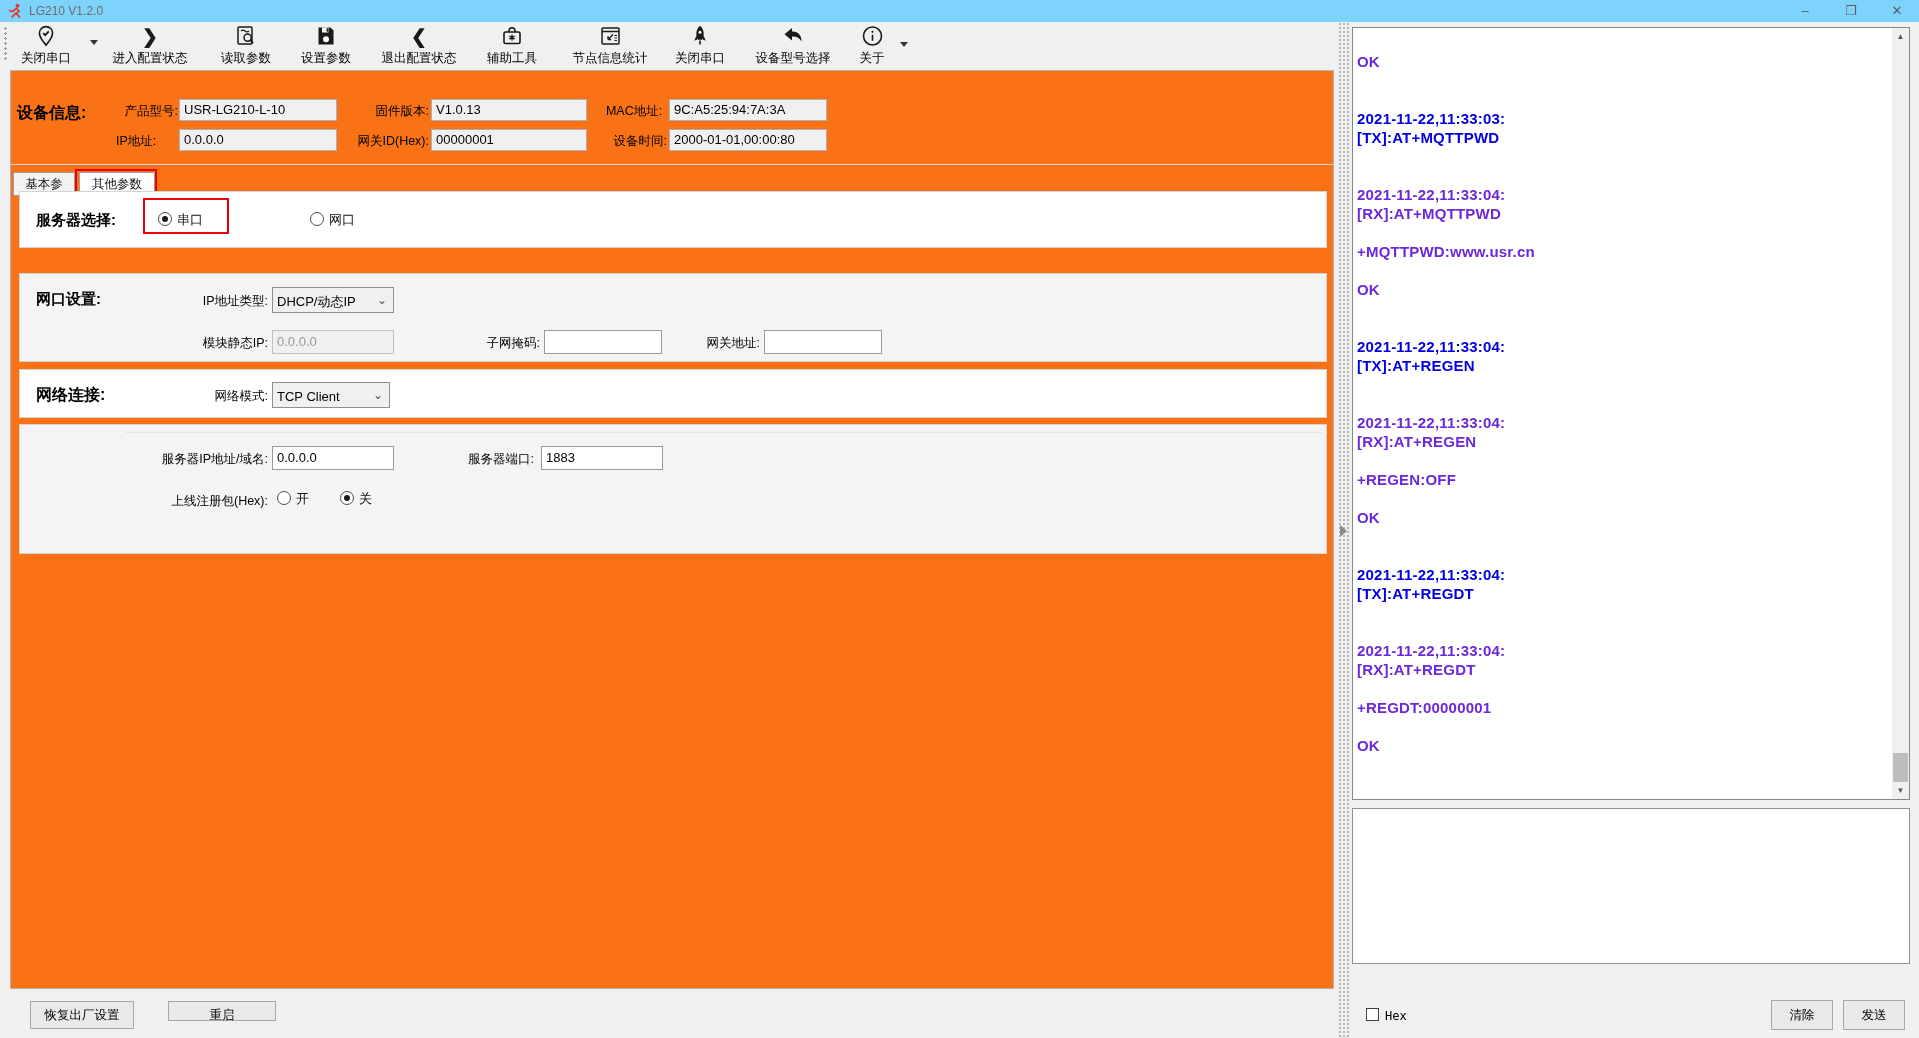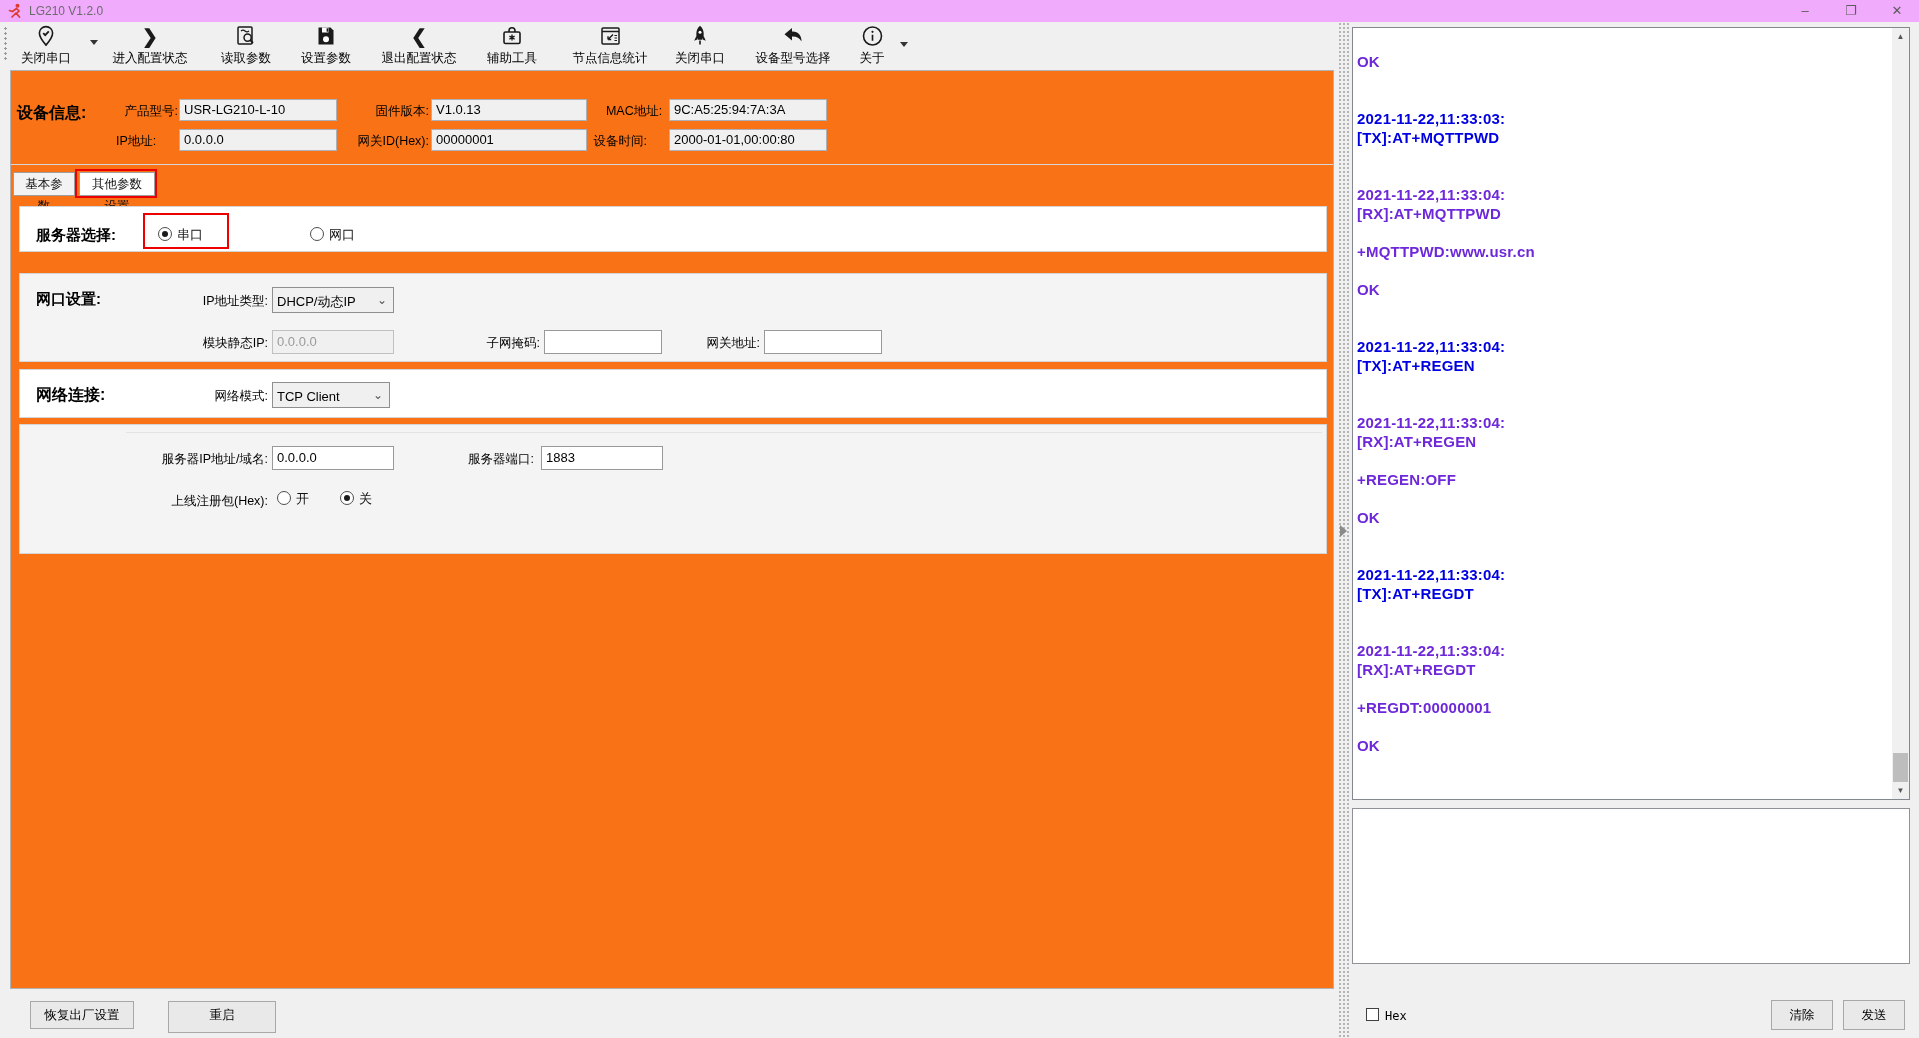--- a/index.html
+++ b/index.html
@@ -1,21 +1,21 @@
 <!DOCTYPE html>
 <html><head>
 <meta charset="utf-8">
 <style>
   * { margin:0; padding:0; box-sizing:border-box; }
   html,body { width:1919px; height:1038px; overflow:hidden; }
   body { font-family:"Liberation Sans", sans-serif; background:#f0f0f0; color:#111; }
   #app { position:absolute; left:0; top:0; width:1919px; height:1038px; }
 
   
-  .titlebar { position:absolute; left:0; top:0; width:1919px; height:22px; background:#f0abfc; }
+  .titlebar { position:absolute; left:0; top:0; width:1919px; height:22px; background:#7dd3fc; }
   .titlebar .app-icon { position:absolute; left:8px; top:3px; width:15px; height:15px; }
   .titlebar .title { position:absolute; left:29px; top:4px; font-size:12px; color:#6b6b6b; }
   .win-btn { position:absolute; top:0; width:46px; height:24px; text-align:center; line-height:22px; color:#5c5c5c; font-size:13px; }
   .win-min { left:1782px; } .win-max { left:1828px; } .win-close { left:1874px; }
 
   
   .toolbar { position:absolute; left:0; top:22px; width:1919px; height:44px; background:#f0f0f0; }
   .toolbar-grip { position:absolute; left:3px; top:4px; width:5px; height:36px;
     background-image:radial-gradient(#9a9a9a 1px, transparent 1.2px); background-size:5px 5px; }
   .tool-item { position:absolute; top:2px; transform:translateX(-50%); text-align:center; }
@@ -221,30 +221,30 @@
 
     <div class="field-label" style="position:absolute; left:590px; top:32px; width:66px; text-align:center;">MAC地址:</div>
     <div class="ro-input" style="left:658px; top:28px; width:158px;">9C:A5:25:94:7A:3A</div>
 
     <div class="field-label" style="position:absolute; left:105px; top:62px; width:62px; text-align:left;">IP地址:</div>
     <div class="ro-input" style="left:168px; top:58px; width:158px;">0.0.0.0</div>
 
     <div class="field-label" style="position:absolute; left:338px; top:62px; width:80px; text-align:right;">网关ID(Hex):</div>
     <div class="ro-input" style="left:420px; top:58px; width:156px;">00000001</div>
 
-    <div class="field-label" style="position:absolute; left:570px; top:62px; width:66px; text-align:right;">设备时间:</div>
+    <div class="field-label" style="position:absolute; left:590px; top:62px; width:66px; text-align:right;">设备时间:</div>
     <div class="ro-input" style="left:658px; top:58px; width:158px;">2000-01-01,00:00:80</div>
 
     <div class="hline" style="left:0; right:0; top:93px;"></div>
 
     <div class="tab" style="left:2px; top:101px; width:62px;">基本参数</div>
     <div class="tab active" style="left:68px; top:101px; width:76px;">其他参数设置</div>
     <div class="red-box" style="left:64px; top:98px; width:82px; height:29px;"></div>
 
-    <div class="sect-box" style="top:135px; height:46px;">
+    <div class="sect-box" style="top:120px; height:57px;">
       <div class="bold-label" style="position:absolute; left:16px; top:19px;">服务器选择:</div>
       <div style="position:absolute; left:138px; top:18px;">
         <span class="radio checked"></span><span class="radio-label">串口</span>
       </div>
       <div style="position:absolute; left:290px; top:18px;">
         <span class="radio"></span><span class="radio-label">网口</span>
       </div>
       <div class="red-box" style="left:123px; top:6px; width:86px; height:36px;"></div>
     </div>
 
@@ -289,21 +289,21 @@
       <div style="position:absolute; left:257px; top:64px;">
         <span class="radio"></span><span class="radio-label">开</span>
       </div>
       <div style="position:absolute; left:320px; top:64px;">
         <span class="radio checked"></span><span class="radio-label">关</span>
       </div>
     </div>
   </div>
 
   <div class="btn" style="left:30px; top:1001px; width:104px; height:28px; line-height:26px;">恢复出厂设置</div>
-  <div class="btn" style="left:168px; top:1001px; width:108px; height:32px; line-height:26px;">重启</div>
+  <div class="btn" style="left:168px; top:1001px; width:108px; height:20px; line-height:26px;">重启</div>
 
   <div class="splitter">
     <div class="arrow"></div>
   </div>
 
   <div class="log-box">
     <div class="log-content">
         <div class="log-entry rx" style="margin-bottom: 38px;">
           <div>OK</div>
         </div>

